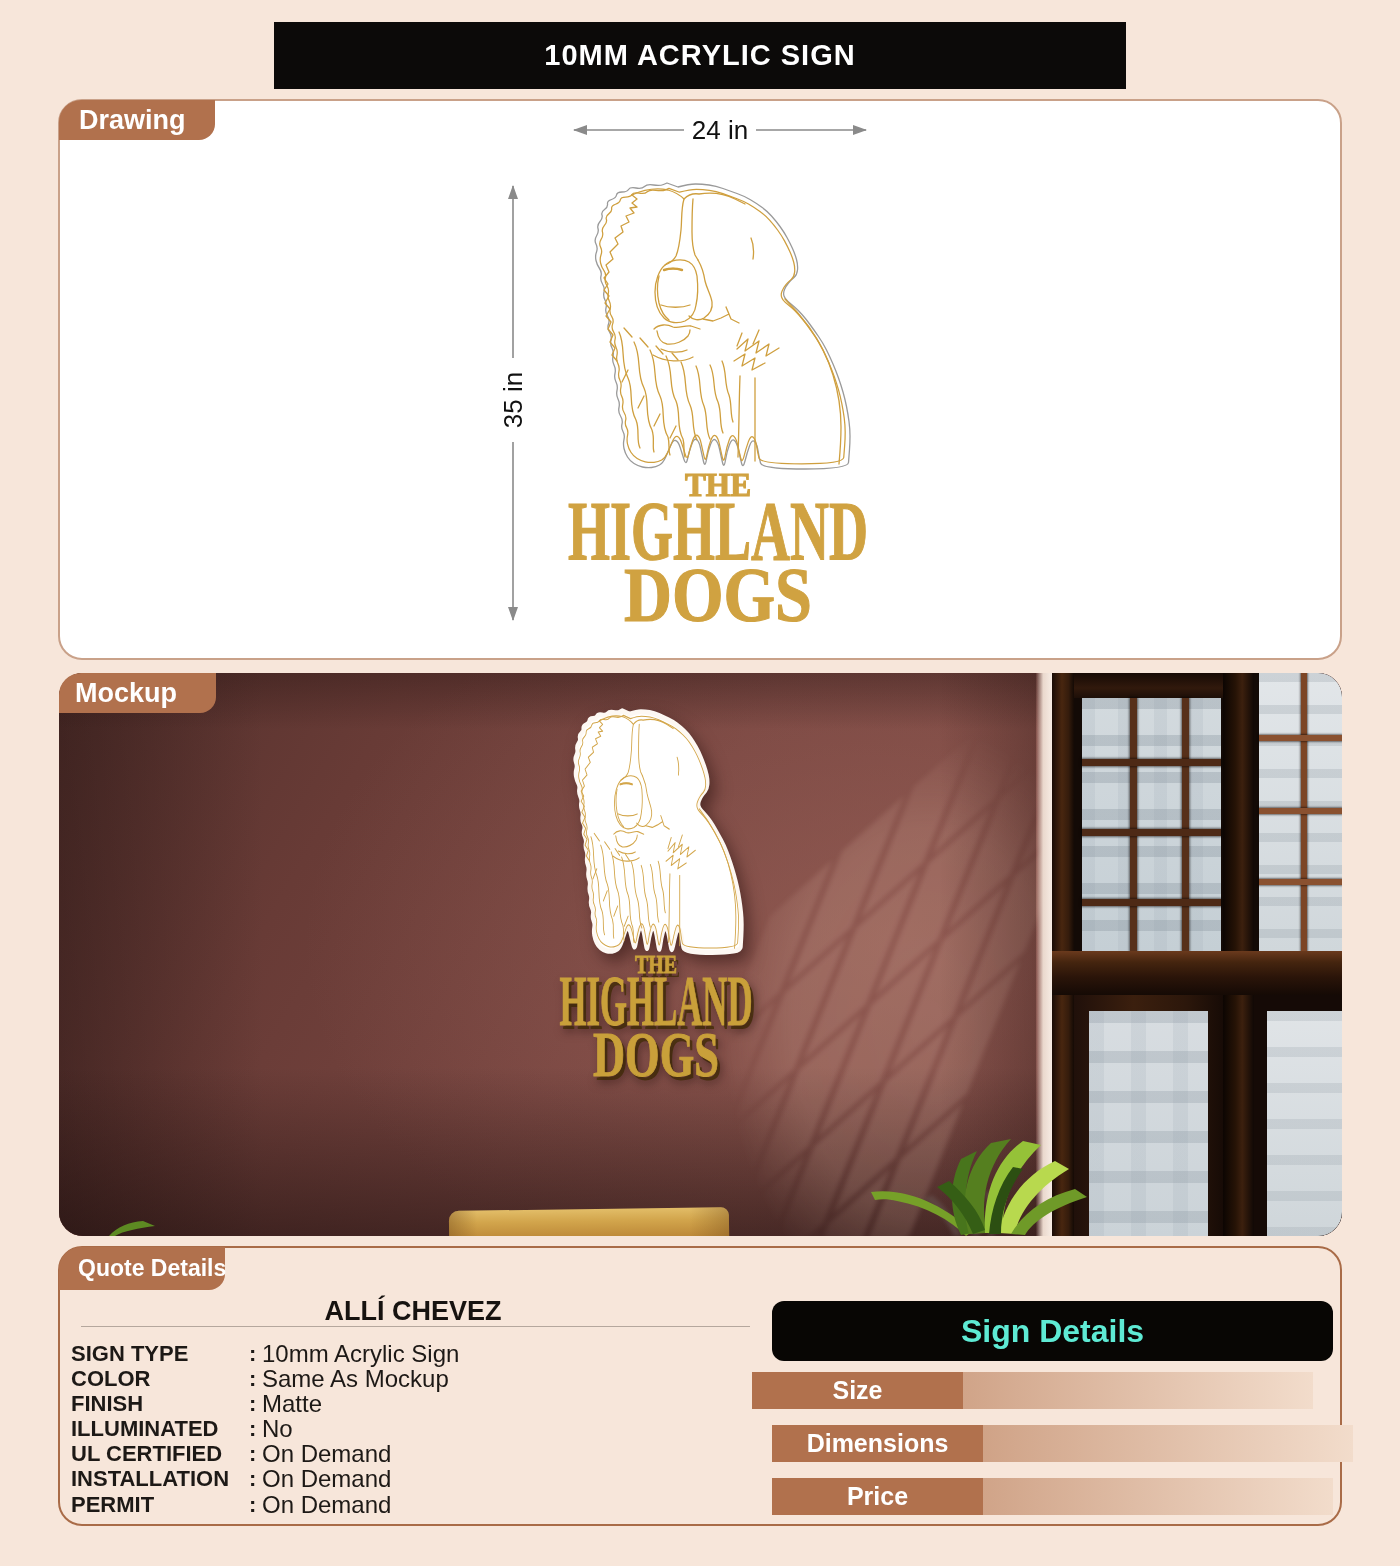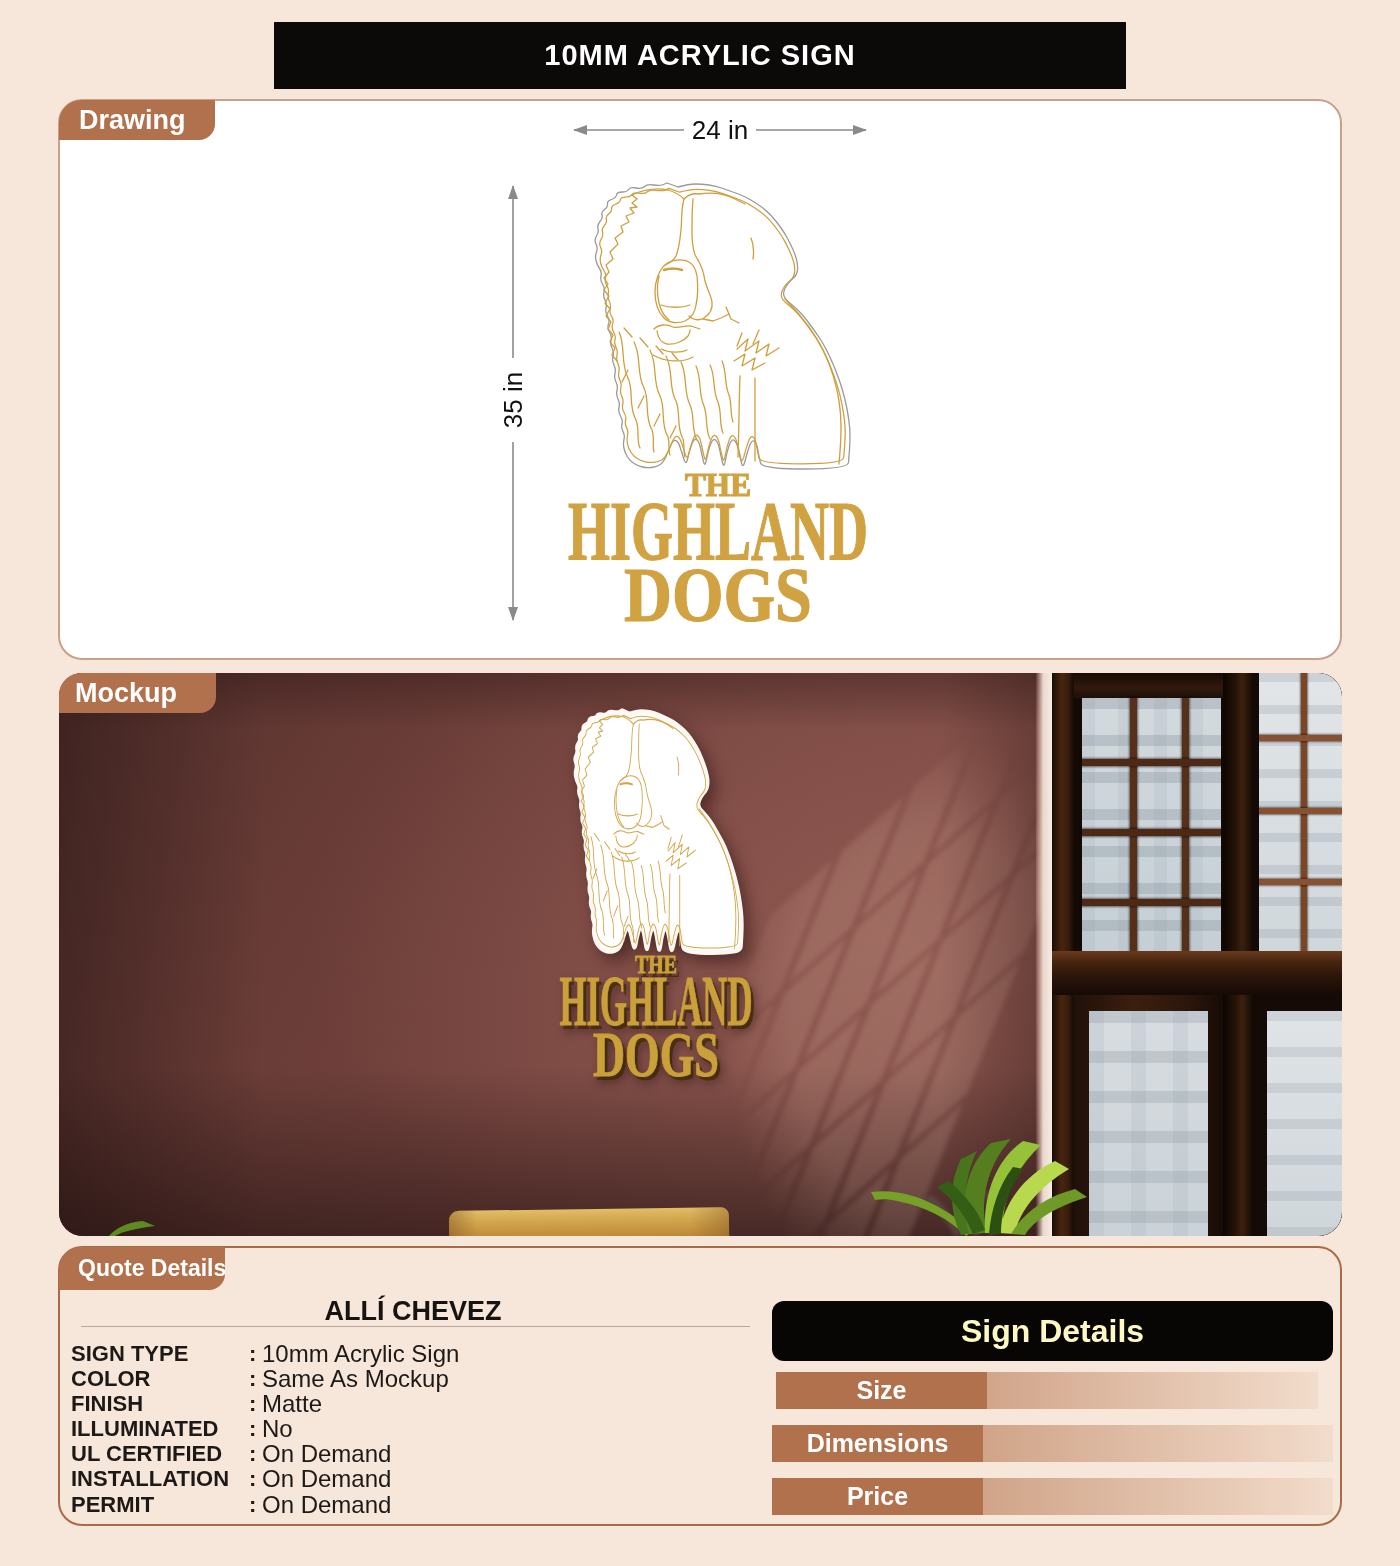--- a/index.html
+++ b/index.html
@@ -294,25 +294,25 @@
 <div class="abs" style="left:76px;top:1296px;width:674px;text-align:center;font-size:27px;font-weight:bold;color:#171310;">ALLÍ CHEVEZ</div>
 
 <div class="abs" style="left:81px;top:1326px;width:669px;height:1px;background:#b5a79d;"></div>
 
 <div class="abs" style="left:71px;top:1341px;width:660px;font-size:22px;color:#1d1916;line-height:25.1px;white-space:nowrap;">
   <div style="position:absolute;left:0;top:0;font-weight:bold;">SIGN TYPE<br>COLOR<br>FINISH<br>ILLUMINATED<br>UL CERTIFIED<br>INSTALLATION<br>PERMIT</div>
   <div style="position:absolute;left:178px;top:0;font-weight:bold;">:<br>:<br>:<br>:<br>:<br>:<br>:</div>
   <div style="position:absolute;left:191px;top:0;font-size:24px;">10mm Acrylic Sign<br>Same As Mockup<br>Matte<br>No<br>On Demand<br>On Demand<br>On Demand</div>
 </div>
 
-<div class="abs" style="left:772px;top:1301px;width:561px;height:60px;background:#080604;border-radius:12px;color:#fef9c3;display:flex;align-items:center;justify-content:center;font-size:32px;font-weight:bold;">Sign Details</div>
-
-<div class="abs" style="left:776px;top:1372px;width:514px;height:37px;background:linear-gradient(90deg,#bc8260,#f2dccb);padding-left:28px;">
+<div class="abs" style="left:772px;top:1301px;width:561px;height:60px;background:#080604;border-radius:12px;color:#5eead4;display:flex;align-items:center;justify-content:center;font-size:32px;font-weight:bold;">Sign Details</div>
+
+<div class="abs" style="left:752px;top:1372px;width:561px;height:37px;background:linear-gradient(90deg,#bc8260,#f2dccb);">
   <div class="abs" style="left:0;top:0;width:211px;height:37px;background:#b1714d;color:#fff;display:flex;align-items:center;justify-content:center;font-size:25px;font-weight:bold;">Size</div>
 </div>
 
-<div class="abs" style="left:772px;top:1425px;width:561px;height:37px;background:linear-gradient(90deg,#bc8260,#f2dccb);">
+<div class="abs" style="left:772px;top:1425px;width:561px;height:37px;background:linear-gradient(90deg,#bc8260,#f2dccb);padding-left:20px;">
   <div class="abs" style="left:0;top:0;width:211px;height:37px;background:#b1714d;color:#fff;display:flex;align-items:center;justify-content:center;font-size:25px;font-weight:bold;">Dimensions</div>
 </div>
 
 <div class="abs" style="left:772px;top:1478px;width:561px;height:37px;background:linear-gradient(90deg,#bc8260,#f2dccb);">
   <div class="abs" style="left:0;top:0;width:211px;height:37px;background:#b1714d;color:#fff;display:flex;align-items:center;justify-content:center;font-size:25px;font-weight:bold;">Price</div>
 </div>
 
 </body></html>

